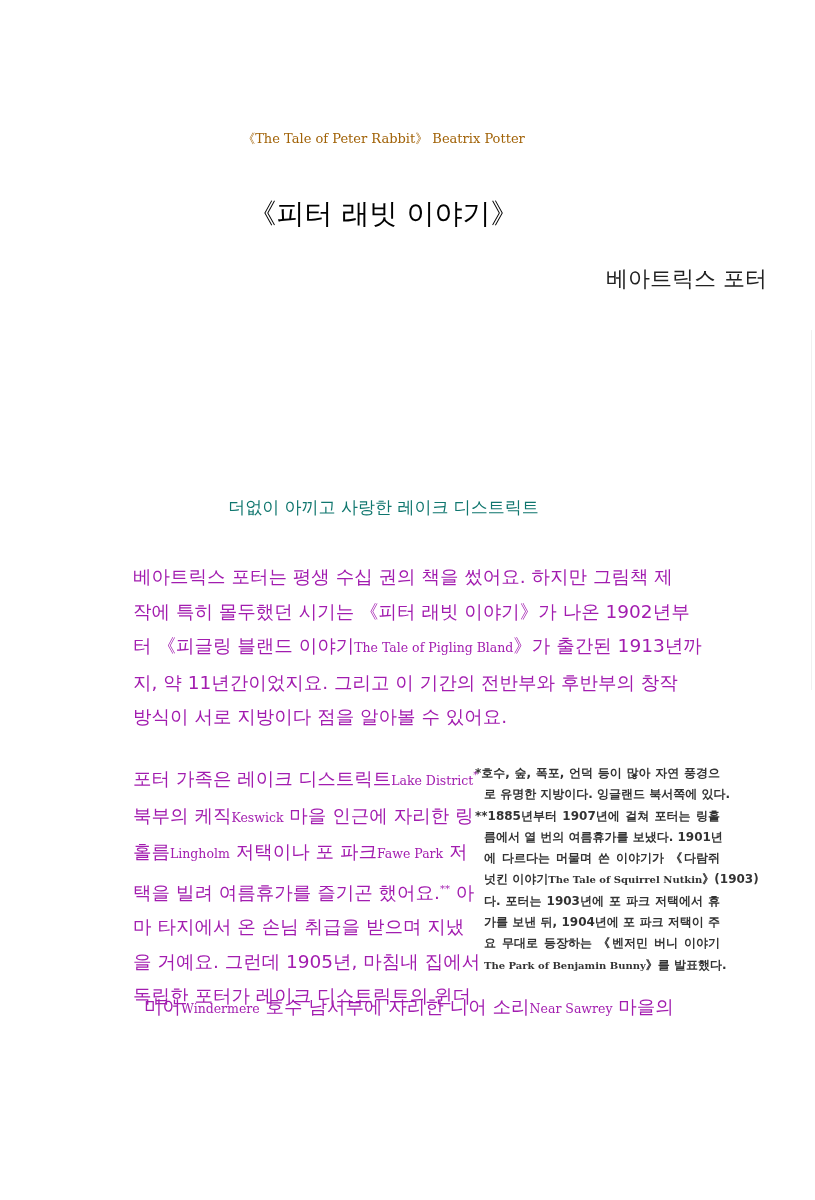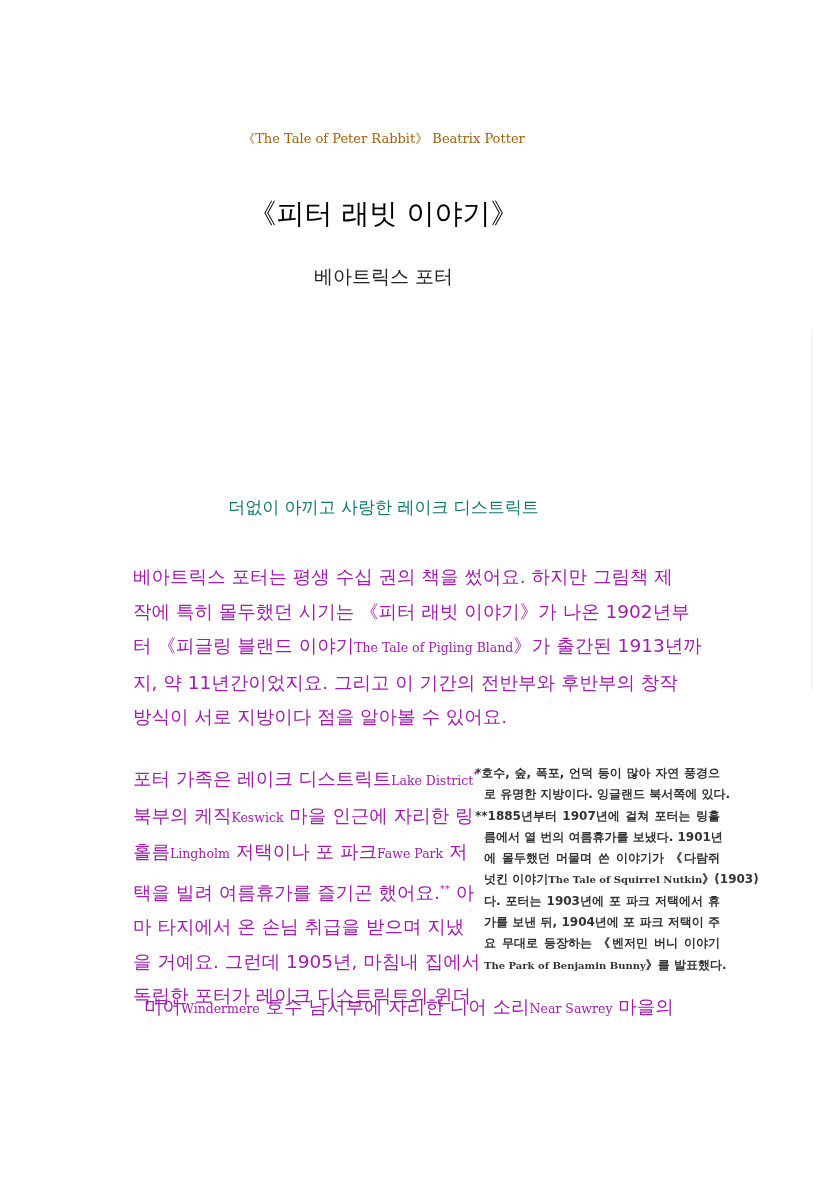--- a/index.html
+++ b/index.html
@@ -2,21 +2,21 @@
 <html><head>
 <meta charset="utf-8">
 <style>
   html, body { margin: 0; padding: 0; background: #ffffff; }
   body { width: 815px; height: 1200px; position: relative; overflow: hidden; color: #1e1e1e;
          font-family: "DejaVu Sans", sans-serif; }
   .abs { position: absolute; }
   .header-ref { top: 130px; left: 0; width: 767px; text-align: center;
                 font-family: "DejaVu Serif", serif; font-size: 13px; color: #a16207; }
   .title { top: 195px; left: 0; width: 767px; text-align: center; font-size: 28px; color: #000000; }
-  .author { top: 264px; left: 0; width: 767px; text-align: center; font-size: 19px; color: #222; }
+  .author { top: 264px; left: 0; width: 767px; text-align: right; font-size: 22px; color: #222; }
   .section-heading { top: 496px; left: 0; width: 767px; text-align: center; font-size: 17px; color: #0f766e; }
   .para { left: 133px; width: 505px; font-size: 18.5px; line-height: 34.5px; color: #a21caf; }
   .para .line { display: block; white-space: nowrap; text-align: justify; text-align-last: justify; }
   .para .line.last { text-align-last: left; }
   .para1 { top: 560px; }
   .para2 { top: 758px; width: 322px; }
   .para2-cont { top: 990px; left: 144px; width: 505px; }
   .en { font-family: "DejaVu Serif", serif; font-size: 12.5px; }
   .sup { font-size: 10px; vertical-align: 7px; font-family: "DejaVu Serif", serif; }
   .notes { top: 763px; left: 475px; width: 245px; font-size: 12px; line-height: 21.3px; color: #333; font-weight: bold; }
@@ -59,19 +59,19 @@
 
 <div class="abs para para2-cont">
   <span class="line"><span>미어</span><span class="en">Windermere</span><span> 호수 남서부에 자리한 니어 소리</span><span class="en">Near Sawrey</span><span> 마을의</span></span>
 </div>
 
 <div class="abs notes">
   <span class="line">*호수, 숲, 폭포, 언덕 등이 많아 자연 풍경으</span>
   <span class="line indent">로 유명한 지방이다. 잉글랜드 북서쪽에 있다.</span>
   <span class="line">**1885년부터 1907년에 걸쳐 포터는 링홀</span>
   <span class="line indent">름에서 열 번의 여름휴가를 보냈다. 1901년</span>
-  <span class="line indent">에 몰두했던 머물며 쓴 이야기가 《다람쥐</span>
+  <span class="line indent">에 다르다는 머물며 쓴 이야기가 《다람쥐</span>
   <span class="line indent"><span>넛킨 이야기</span><span class="en">The Tale of Squirrel Nutkin</span><span>》(1903)</span></span>
   <span class="line indent">다. 포터는 1903년에 포 파크 저택에서 휴</span>
   <span class="line indent">가를 보낸 뒤, 1904년에 포 파크 저택이 주</span>
   <span class="line indent">요 무대로 등장하는 《벤저민 버니 이야기</span>
   <span class="line indent last"><span class="en">The Park of Benjamin Bunny</span><span>》를 발표했다.</span></span>
 </div>
 
 </body></html>

